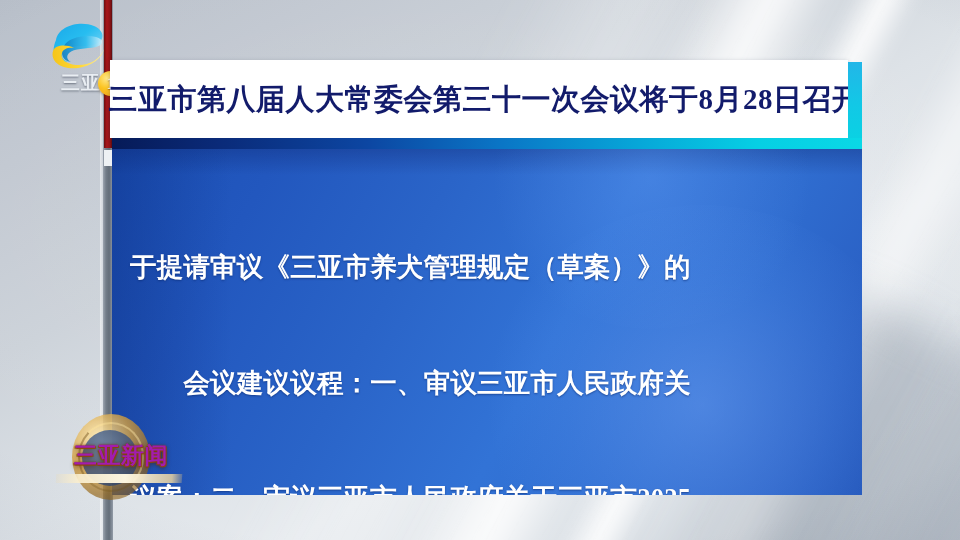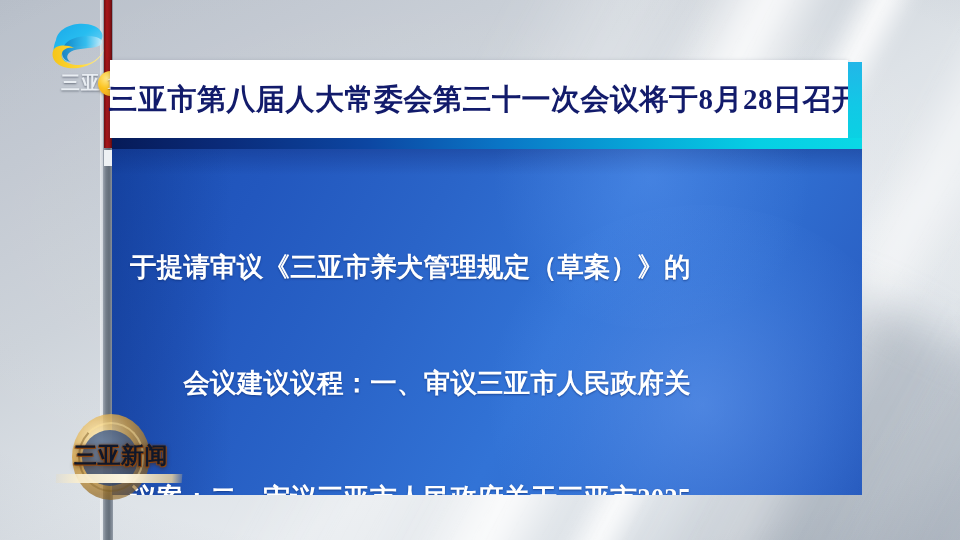--- a/index.html
+++ b/index.html
@@ -332,21 +332,21 @@
   }
   .bug-label {
     position: absolute;
     left: 10px; top: 26px;
     width: 118px;
     text-align: center;
     font-family: "Liberation Sans", "DejaVu Sans", sans-serif;
     font-size: 23px;
     font-weight: 700;
     letter-spacing: .5px;
-    color: #0f172a;
+    color: #a21caf;
     text-shadow:
       0 0 2px rgba(120,60,10,.9),
       1px 1px 0 rgba(148,72,14,.95),
       -1px 1px 0 rgba(148,72,14,.8),
       0 2px 5px rgba(70,34,4,.8);
   }
 </style>
 </head>
 <body>
 

